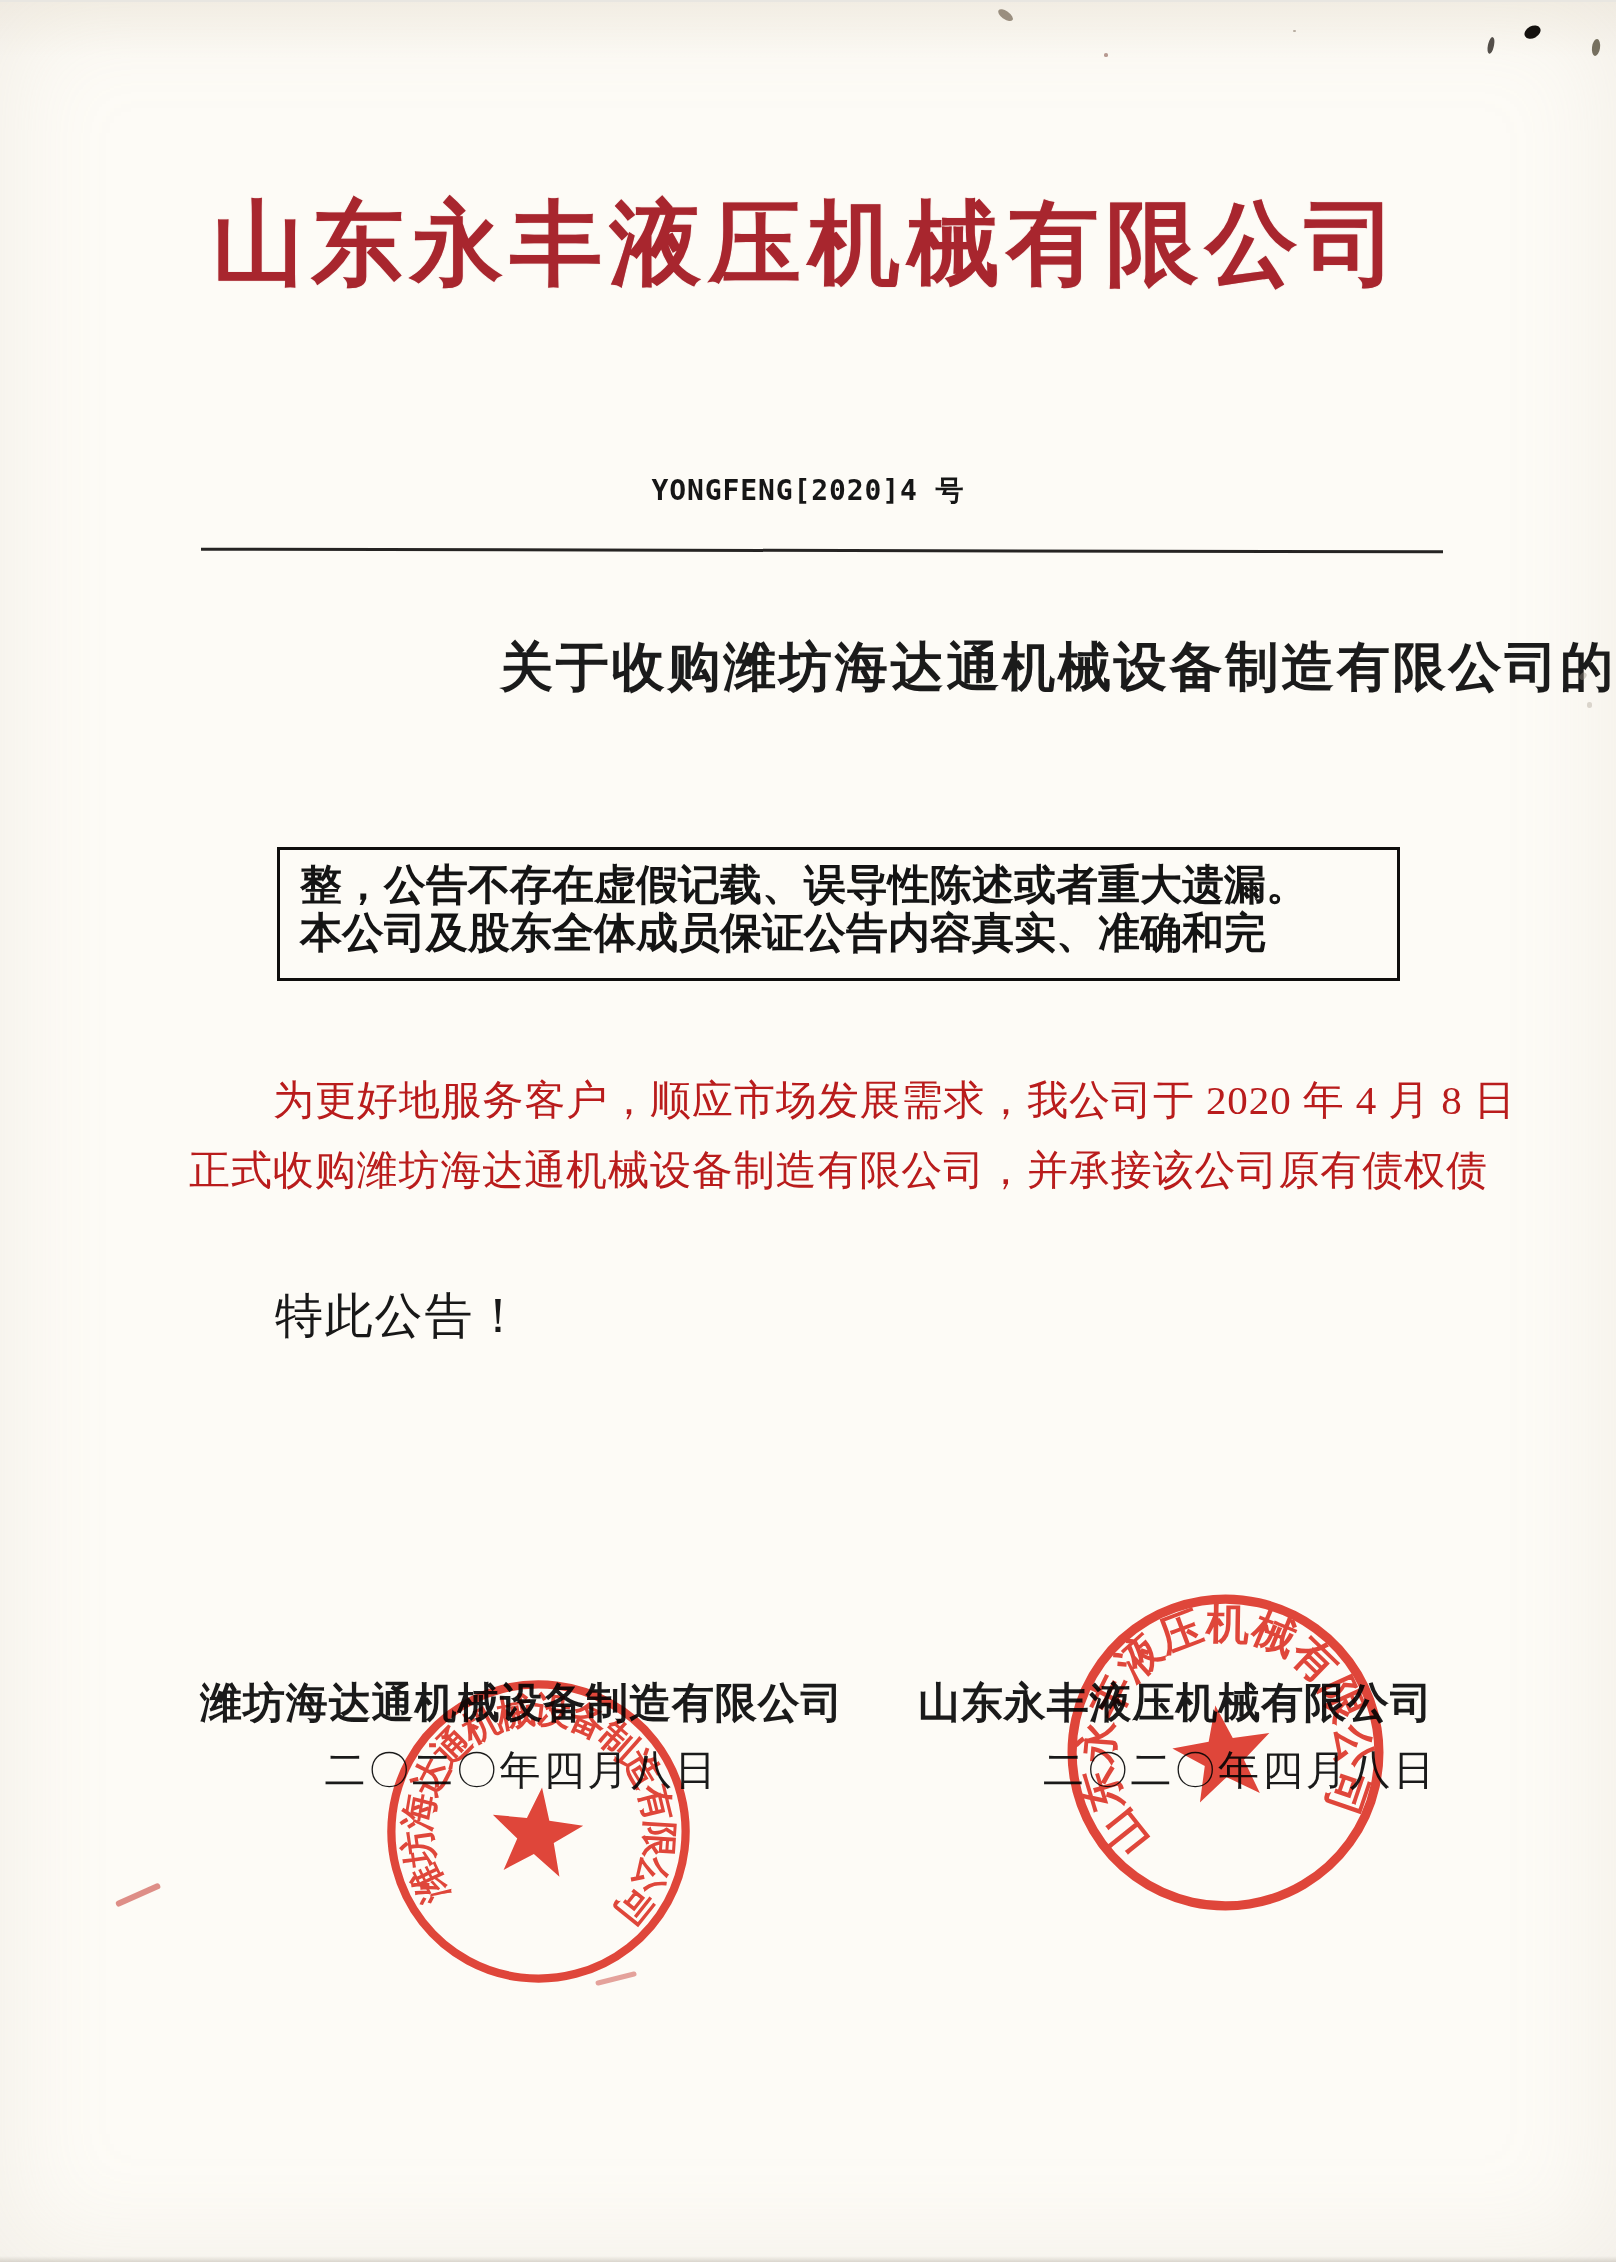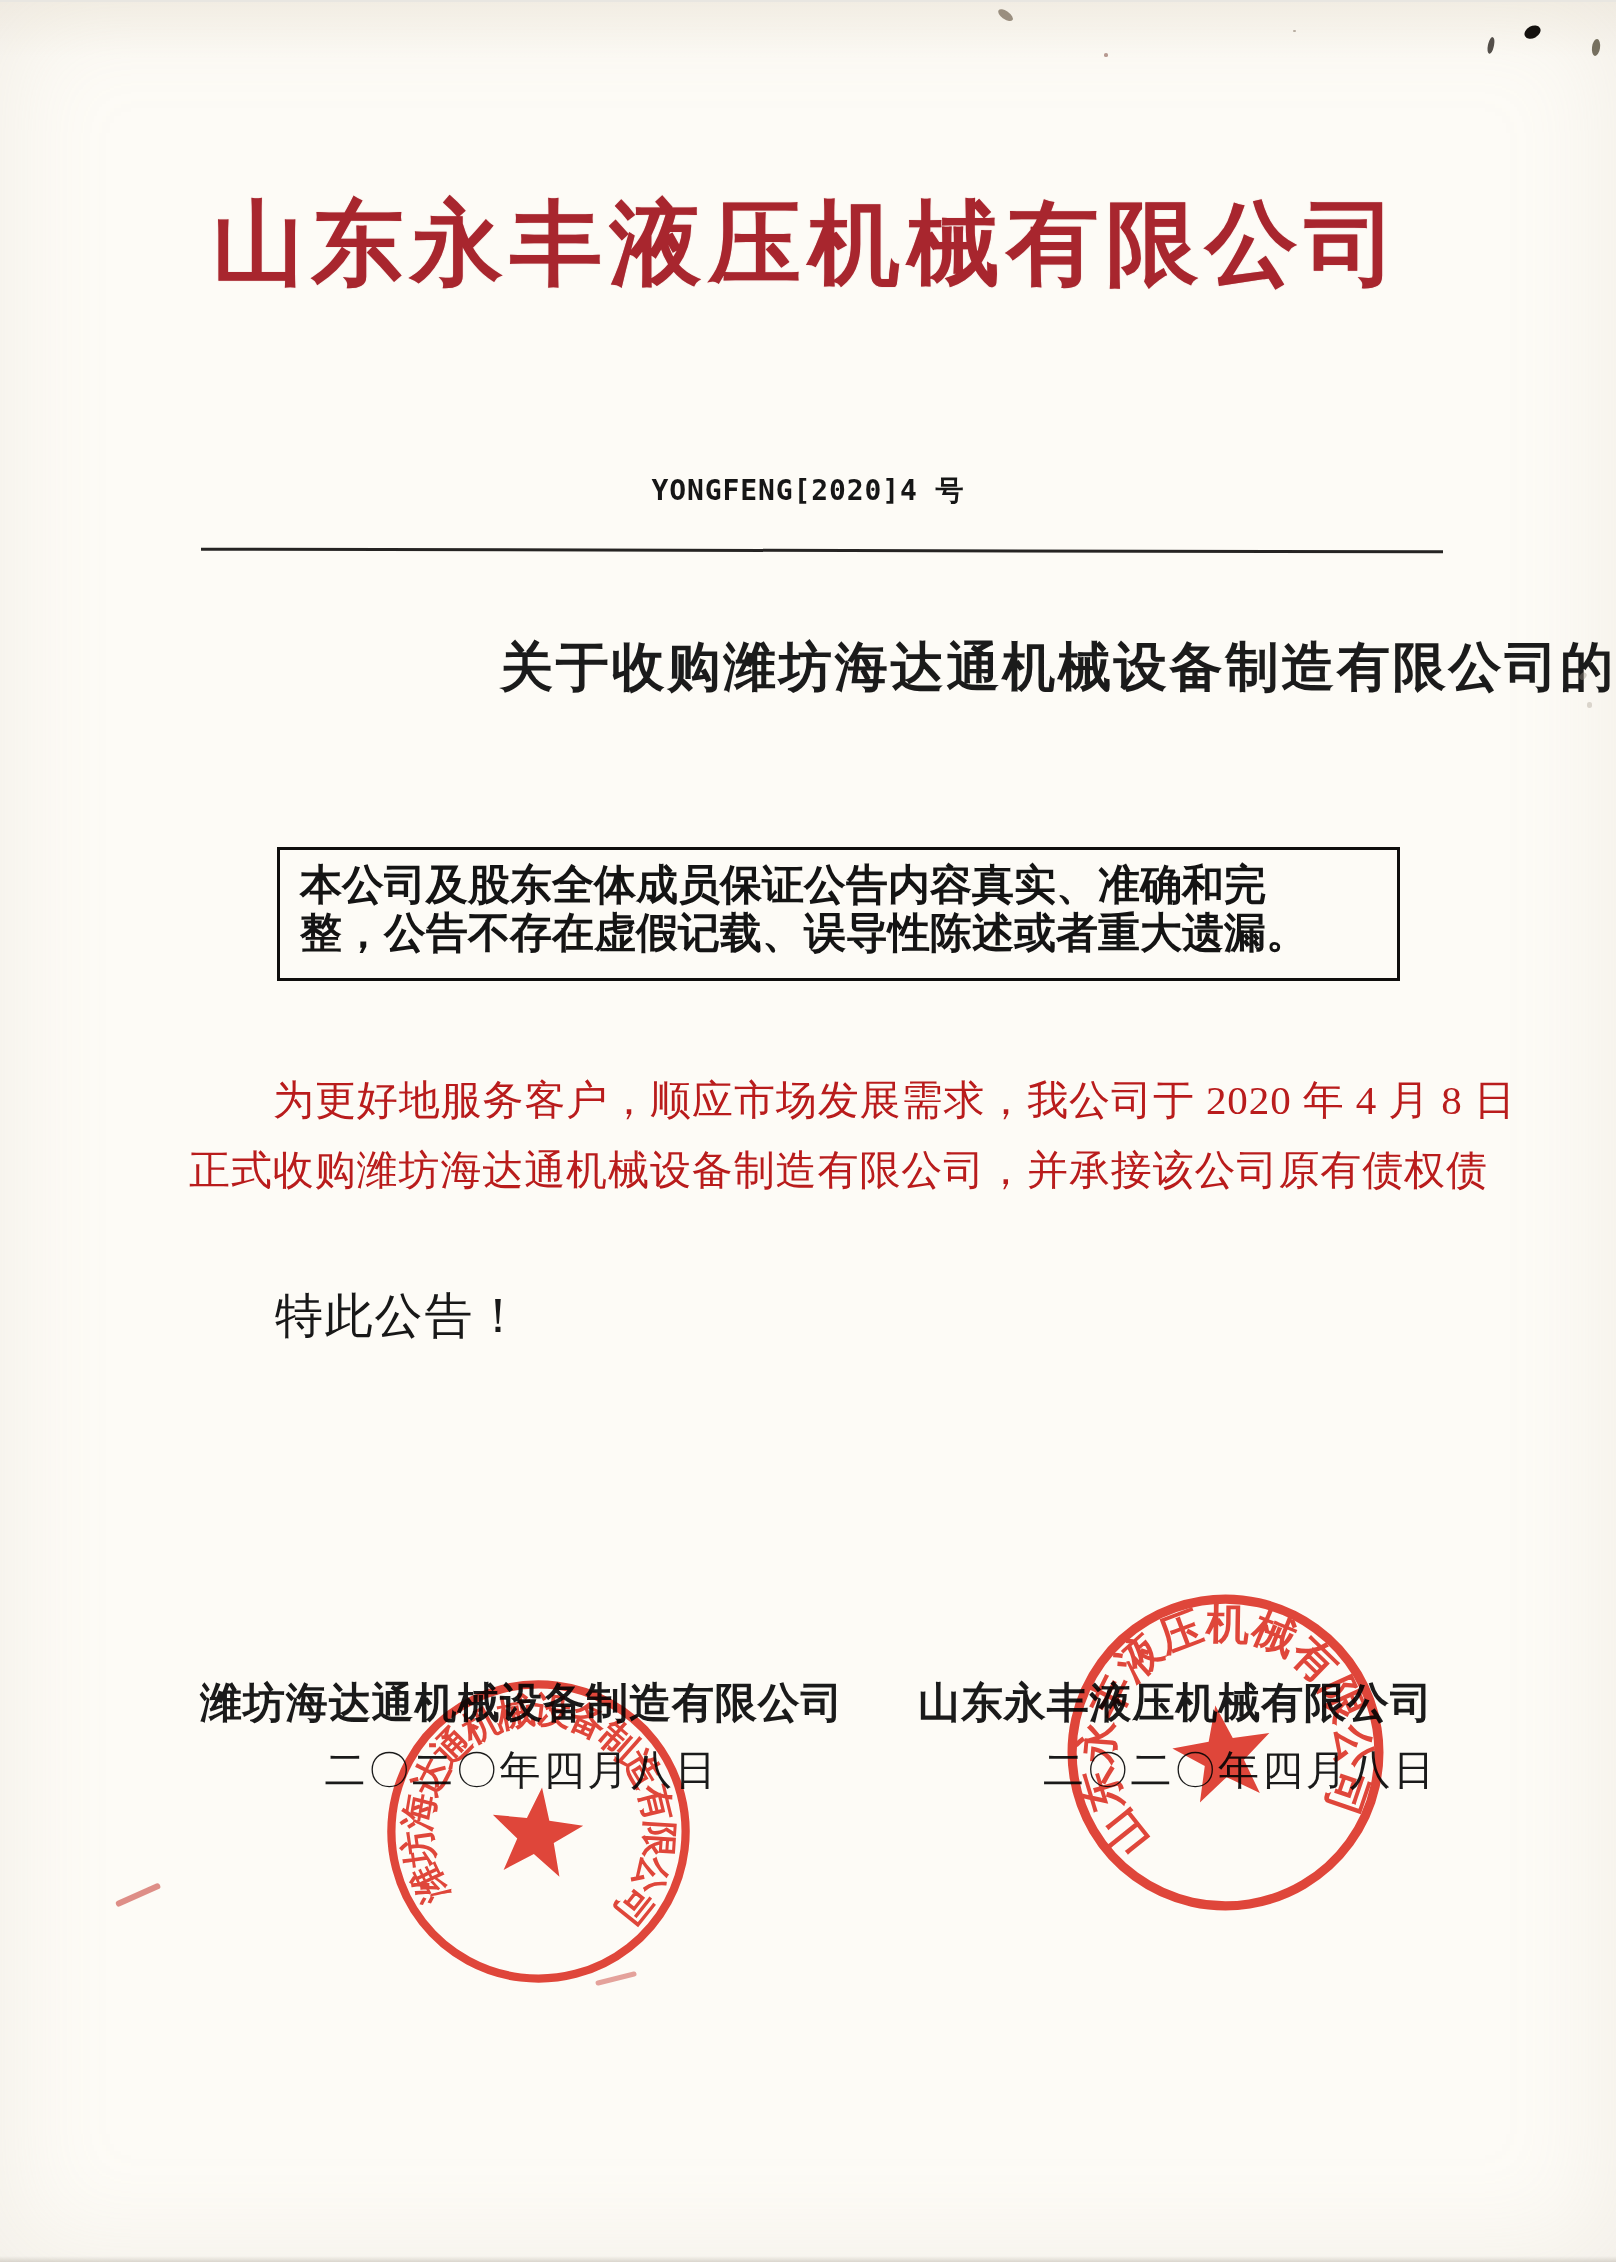--- a/index.html
+++ b/index.html
@@ -106,22 +106,22 @@
 
   <div class="company-title">山东永丰液压机械有限公司</div>
 
   <div class="doc-number">YONGFENG[2020]4 号</div>
 
   <div class="rule"></div>
 
   <div class="heading-line1">关于收购潍坊海达通机械设备制造有限公司的</div>
 
   <div class="declaration-box">
+    <div class="decl-line">整，公告不存在虚假记载、误导性陈述或者重大遗漏。</div>
     <div class="decl-line">本公司及股东全体成员保证公告内容真实、准确和完</div>
-    <div class="decl-line">整，公告不存在虚假记载、误导性陈述或者重大遗漏。</div>
   </div>
 
   <div class="body-block">
     <div class="body-line indent">为更好地服务客户，顺应市场发展需求，我公司于 2020 年 4 月 8 日</div>
     <div class="body-line">正式收购潍坊海达通机械设备制造有限公司，并承接该公司原有债权债</div>
   </div>
 
   <div class="closing">特此公告！</div>
 
   <div class="sig-left-company">潍坊海达通机械设备制造有限公司</div>

